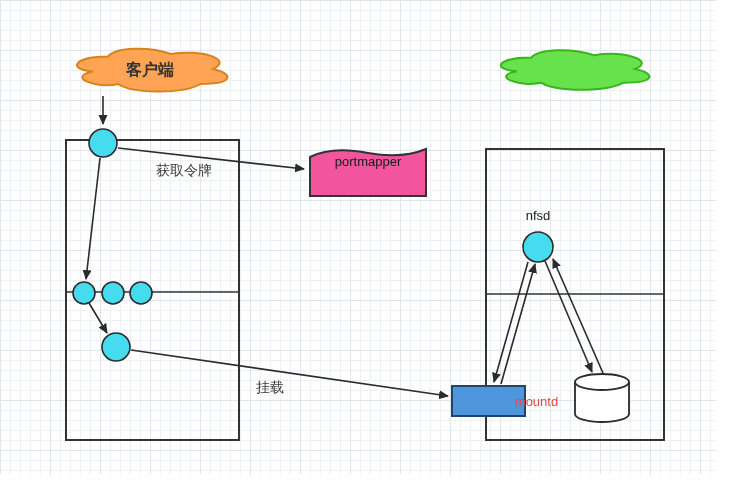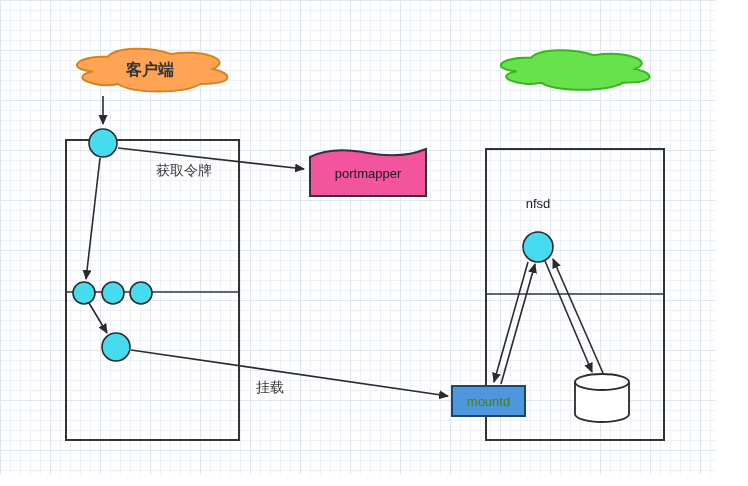--- a/index.html
+++ b/index.html
@@ -16,21 +16,21 @@
       linear-gradient(to bottom,#dde5ef 1px,transparent 1px),
       linear-gradient(to right,#edf1f7 1px,transparent 1px),
       linear-gradient(to bottom,#edf1f7 1px,transparent 1px);
     background-size:50px 50px,50px 50px,10px 10px,10px 10px;
   }
   svg.layer{position:absolute;left:0;top:0;}
   .lbl{position:absolute;text-align:center;white-space:nowrap;line-height:1.2;}
   .cloud-lbl{font-size:16px;font-weight:bold;color:#333333;}
   .node-lbl{font-size:13px;color:#1a1a1a;}
   .edge-lbl{font-size:14px;color:#3b3b3b;}
-  .mountd-lbl{color:#4d7c0f;}
+  .mountd-lbl{color:#ef4444;margin-left:48px;}
 </style>
 </head>
 <body>
 
 <div class="canvas">
 
   <div class="grid"></div>
 
   <svg class="layer" width="748" height="486" viewBox="0 0 748 486">
     <defs>
@@ -78,23 +78,23 @@
     <circle cx="113" cy="293" r="11" fill="#45dcf0" stroke="#2b2b2b" stroke-width="1.6"></circle>
     <circle cx="141" cy="293" r="11" fill="#45dcf0" stroke="#2b2b2b" stroke-width="1.6"></circle>
     <circle cx="116" cy="347" r="14" fill="#45dcf0" stroke="#2b2b2b" stroke-width="1.6"></circle>
 
     <circle cx="538" cy="247" r="15" fill="#45dcf0" stroke="#2b2b2b" stroke-width="1.6"></circle>
   </svg>
 
   <div class="lbl cloud-lbl" style="left:95px;top:60px;width:110px;">客户端</div>
 
 
-  <div class="lbl node-lbl" style="left:312px;top:166px;width:112px;">portmapper</div>
+  <div class="lbl node-lbl" style="left:312px;top:154px;width:112px;">portmapper</div>
 
-  <div class="lbl node-lbl" style="left:507px;top:196px;width:62px;">nfsd</div>
+  <div class="lbl node-lbl" style="left:507px;top:208px;width:62px;">nfsd</div>
 
   <div class="lbl node-lbl mountd-lbl" style="left:452px;top:394px;width:73px;">mountd</div>
 
   <div class="lbl edge-lbl" style="left:156px;top:162px;">获取令牌</div>
 
   <div class="lbl edge-lbl" style="left:256px;top:379px;">挂载</div>
 
 </div>
 
 </body></html>

